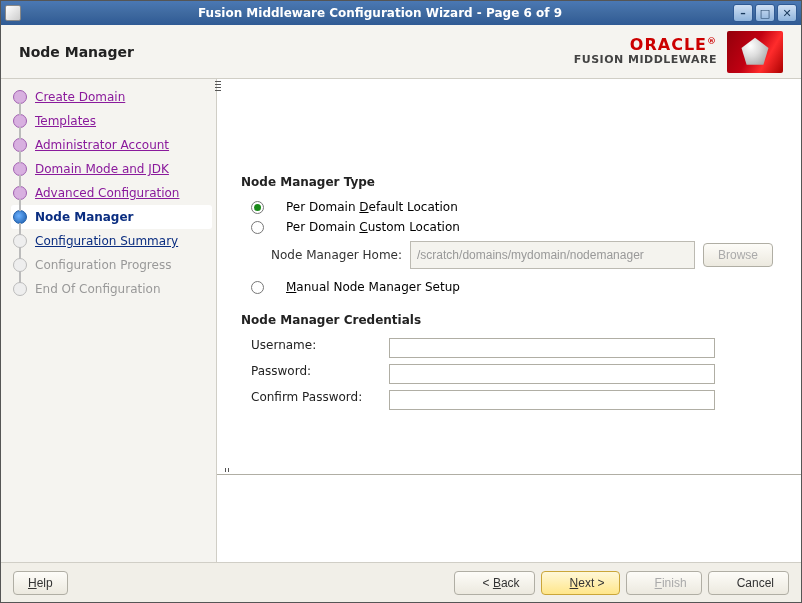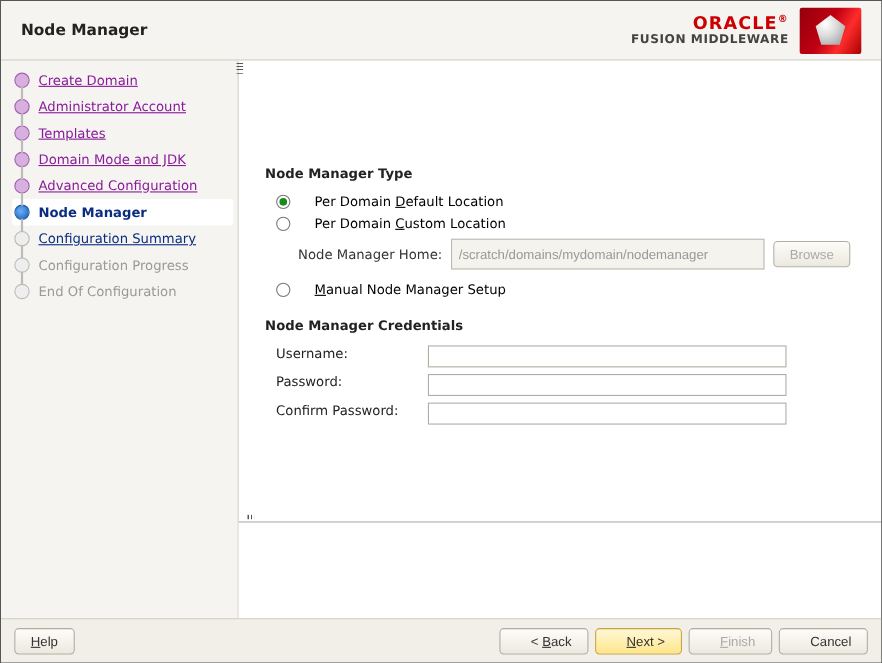--- a/index.html
+++ b/index.html
@@ -194,20 +194,29 @@
   .nav-btn.primary{
     background: linear-gradient(to bottom,#fff8d8,#ffe68a);
     border-color:#caa63a;
   }
   .nav-btn.disabled{ color:#aaa; cursor:default;}
 </style>
 </head>
 <body>
 
 <div class="window">
+  <div class="titlebar">
+    <div class="icon-app"></div>
+    <div class="title-text">Fusion Middleware Configuration Wizard - Page 6 of 9</div>
+    <div class="win-btns">
+      <div class="win-btn">–</div>
+      <div class="win-btn">□</div>
+      <div class="win-btn">✕</div>
+    </div>
+  </div>
 
   <div class="content-area">
     <div class="header-region">
       <div class="page-heading">Node Manager</div>
       <div class="brand">
         <div class="brand-text">
           <div class="brand-oracle"><span>ORACLE</span><sup>®</sup></div>
           <div class="brand-sub">FUSION MIDDLEWARE</div>
         </div>
         <div class="brand-badge">
@@ -218,25 +227,25 @@
 
     <div class="mid-region">
       <div class="sidebar">
         <ul class="step-list">
           <li class="step completed">
               <span class="bullet"></span>
               <span class="label">Create Domain</span>
             </li>
           <li class="step completed">
               <span class="bullet"></span>
+              <span class="label">Templates</span>
+            </li>
+          <li class="step completed">
+              <span class="bullet"></span>
               <span class="label">Administrator Account</span>
-            </li>
-          <li class="step completed">
-              <span class="bullet"></span>
-              <span class="label">Templates</span>
             </li>
           <li class="step completed">
               <span class="bullet"></span>
               <span class="label">Domain Mode and JDK</span>
             </li>
           <li class="step completed">
               <span class="bullet"></span>
               <span class="label">Advanced Configuration</span>
             </li>
           <li class="step current">

